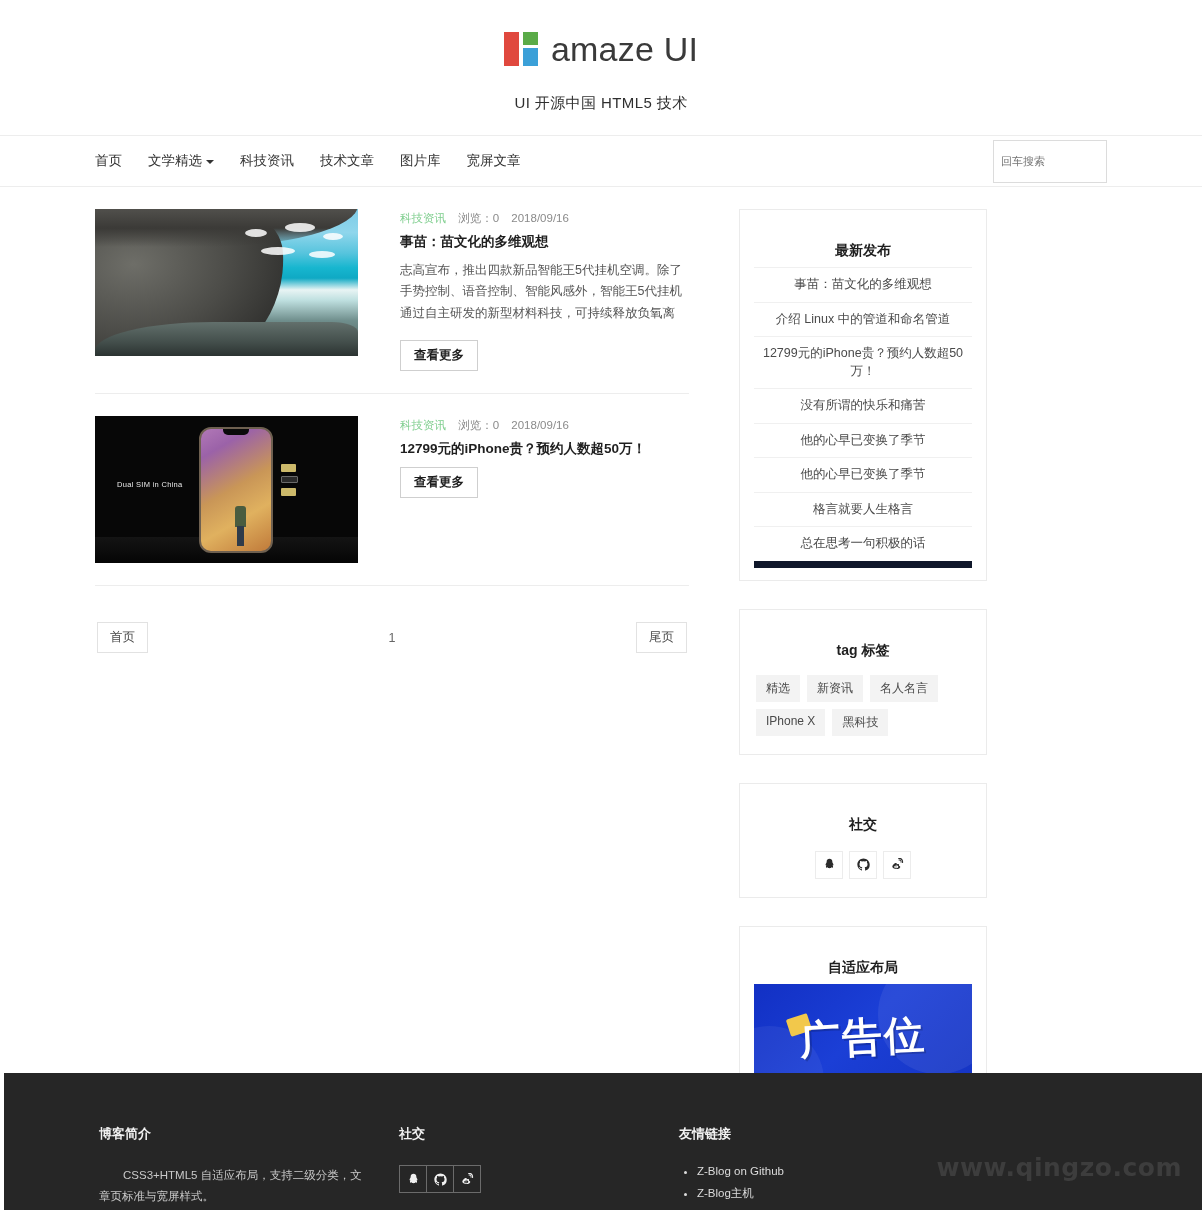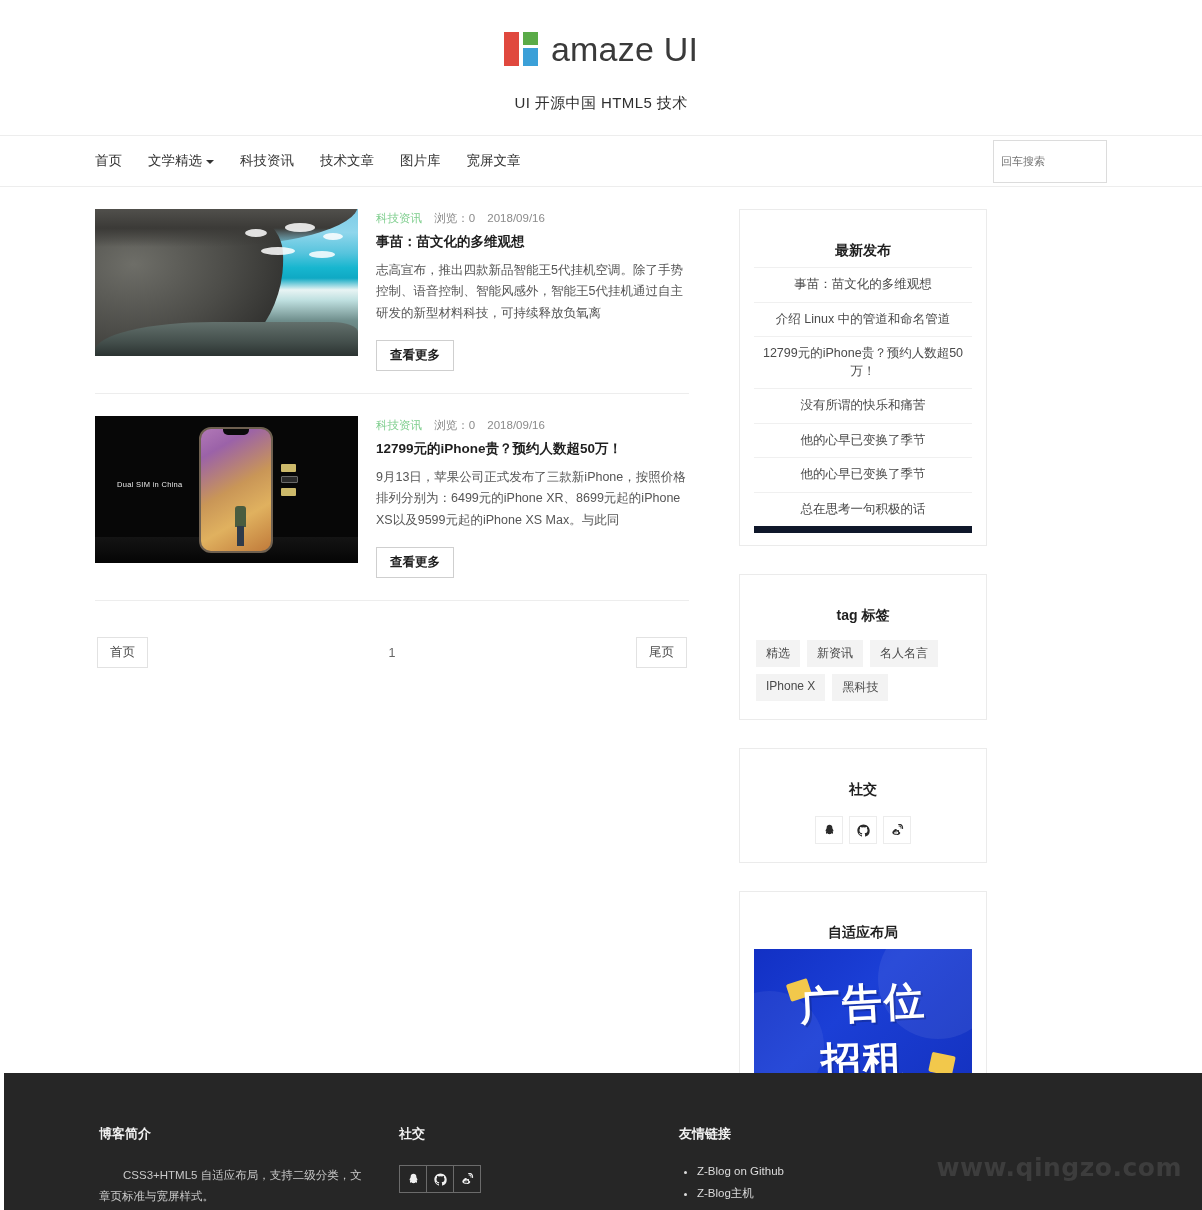--- a/index.html
+++ b/index.html
@@ -156,21 +156,21 @@
   .thumb-apple .speaker-legs {
     position: absolute; left: 142px; top: 110px; width: 7px; height: 20px;
     background: #2f3b4a;
   }
   .thumb-apple .caption {
     position: absolute; left: 22px; top: 64px; color: #e9e9e9;
     font-size: 7.5px; letter-spacing: .3px;
     font-family: "Liberation Sans", sans-serif;
   }
 
-  .art-body { flex: 1 1 auto; padding-top: 2px; min-width: 0; }
+  .art-body { flex: 1 1 auto; padding-top: 2px; min-width: 0; margin-left: 24px; }
   .art-meta { font-size: 11.5px; color: #8a8a8a; margin-bottom: 7px; }
   .art-cat { color: #7fce8e; margin-right: 9px; }
   .art-views { margin-right: 9px; }
   .art-title {
     font-size: 13.5px; font-weight: bold; color: #1f1f1f;
     margin: 0 0 9px 0; line-height: 1.3;
   }
   .art-excerpt {
     font-size: 12.5px; color: #555; line-height: 1.72; margin: 0 0 16px 0;
   }
@@ -372,21 +372,20 @@
           <div class="speaker-legs"></div>
         <div class="caption">Dual SIM in China</div>
       </div>
       <div class="art-body">
         <div class="art-meta">
           <span class="art-cat">科技资讯</span>
           <span class="art-views">浏览：0</span>
           <span>2018/09/16</span>
         </div>
         <h2 class="art-title">12799元的iPhone贵？预约人数超50万！</h2>
-        <p class="art-excerpt">9月13日，苹果公司正式发布了三款新iPhone，按照价格排列分别为：6499元的iPhone XR、8699元起的iPhone XS以及9599元起的iPhone XS Max。与此同</p>
         <button class="btn-more">查看更多</button>
       </div>
     </article>
 
     <div class="pagination">
       <button class="page-btn">首页</button>
       <span class="page-num">1</span>
       <button class="page-btn">尾页</button>
     </div>
   </main>
@@ -397,20 +396,21 @@
       <div class="panel-head">
         <span class="panel-title">最新发布</span>
       </div>
       <ul class="post-list">
         <li>事苗：苗文化的多维观想</li>
         <li>介绍 Linux 中的管道和命名管道</li>
         <li>12799元的iPhone贵？预约人数超50万！</li>
         <li>没有所谓的快乐和痛苦</li>
         <li>他的心早已变换了季节</li>
         <li>他的心早已变换了季节</li>
+        <li>格言就要人生格言</li>
         <li>总在思考一句积极的话</li>
       </ul>
     </section>
 
     <section class="panel">
       <div class="panel-head">
         <span class="panel-title">tag 标签</span>
       </div>
       <div class="tag-wrap">
         <span class="tag">精选</span>

